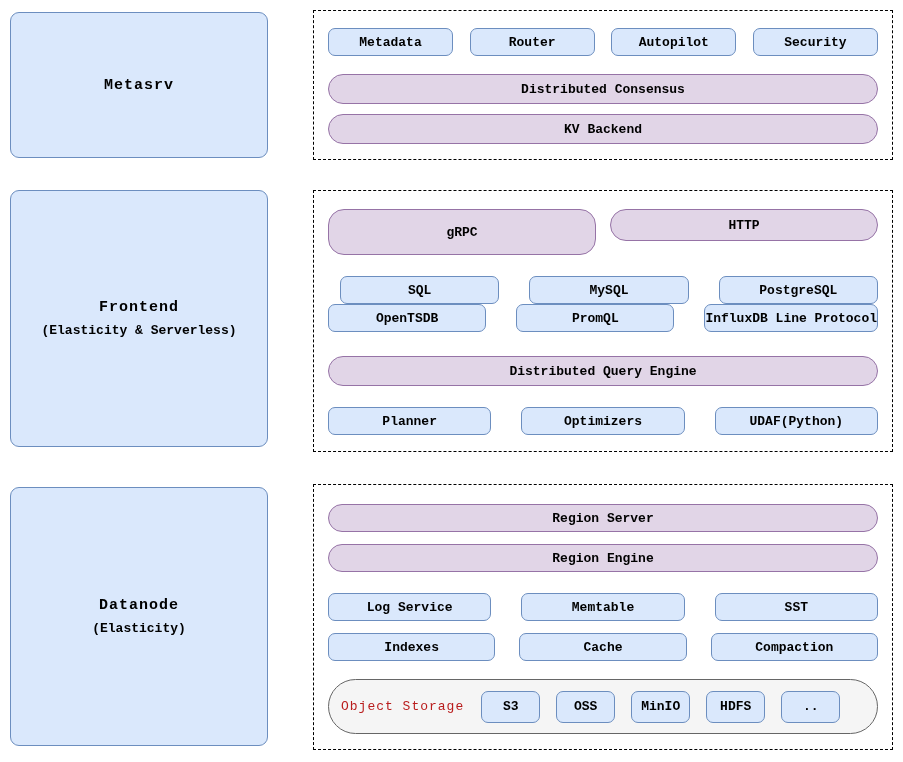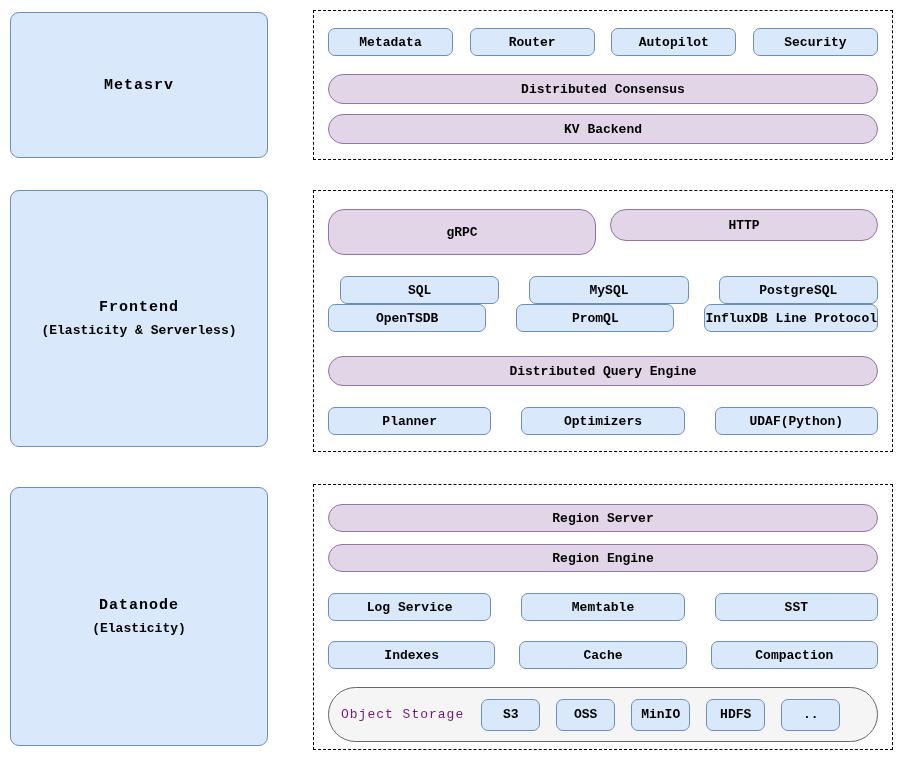--- a/index.html
+++ b/index.html
@@ -46,21 +46,21 @@
   .w125 { width: 125px; }
   .grow { flex: 1; }
   .small-text { font-size: 13px; }
 
   
   .storage {
     margin-top: 18px; height: 55px; box-sizing: border-box;
     background: #f5f5f5; border: 1px solid #666666; border-radius: 28px;
     display: flex; align-items: center; padding: 0 14px 0 12px;
   }
-  .storage-label { font-size: 13px; color: #701a75; letter-spacing: 1px; margin-right: 17px; white-space: nowrap; }
+  .storage-label { font-size: 13px; color: #b91c1c; letter-spacing: 1px; margin-right: 17px; white-space: nowrap; }
   .storage-node {
     background: #dae8fc; border: 1px solid #6c8ebf; border-radius: 7px;
     display: flex; align-items: center; justify-content: center;
     font-weight: bold; font-size: 13px; height: 32px; width: 59px;
     box-sizing: border-box; margin-right: 16px;
   }
   .storage-node:last-child { margin-right: 0; }
 </style>
 </head>
 <body>
@@ -116,21 +116,21 @@
   </div>
 
   <div class="panel" id="datanode-panel">
     <div class="pill" style="margin-top:19px; height:28px;">Region Server</div>
     <div class="pill" style="margin-top:12px; height:28px;">Region Engine</div>
     <div class="row" style="margin-top:21px; gap:30px;">
       <div class="node grow">Log Service</div>
       <div class="node grow">Memtable</div>
       <div class="node grow">SST</div>
     </div>
-    <div class="row" style="margin-top:20px; gap:24px;">
+    <div class="row" style="margin-top:12px; gap:24px;">
       <div class="node grow">Indexes</div>
       <div class="node grow">Cache</div>
       <div class="node grow">Compaction</div>
     </div>
     <div class="storage">
       <span class="storage-label">Object Storage</span>
       <div class="storage-node">S3</div>
       <div class="storage-node">OSS</div>
       <div class="storage-node">MinIO</div>
       <div class="storage-node">HDFS</div>

